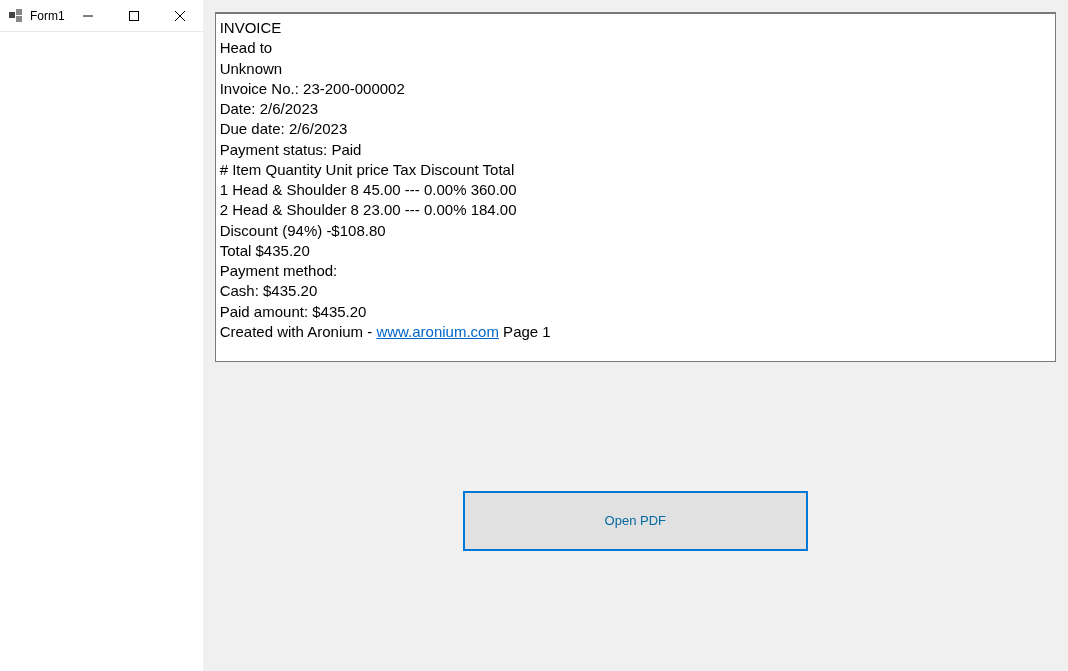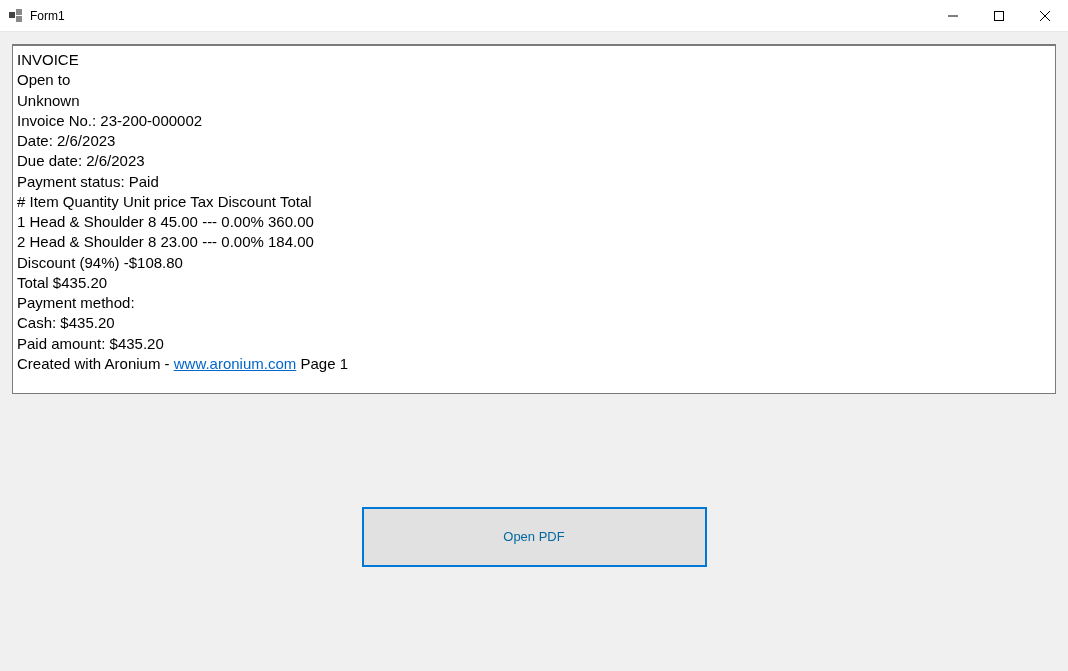--- a/index.html
+++ b/index.html
@@ -12,21 +12,21 @@
       background: #f0f0f0;
       width: 1068px;
       height: 671px;
       overflow: hidden;
     }
     .window {
       width: 100%;
       height: 100%;
       background: #ffffff;
       display: flex;
-      flex-direction: column;
+      flex-direction: row;
     }
     .titlebar {
       height: 32px;
       background: #ffffff;
       display: flex;
       align-items: center;
       padding-left: 8px;
       border-bottom: 1px solid #e8e8e8;
     }
     .titlebar-icon {
@@ -129,21 +129,21 @@
             <line x1="0" y1="0" x2="10" y2="10" stroke="#000" stroke-width="1"></line>
             <line x1="10" y1="0" x2="0" y2="10" stroke="#000" stroke-width="1"></line>
           </svg>
       </div>
     </div>
   </div>
 
   <div class="client-area">
     <div class="content-box">
       <div class="line">INVOICE</div>
-      <div class="line">Open to</div>
+      <div class="line">Head to</div>
       <div class="line">Unknown</div>
       <div class="line">Invoice No.: 23-200-000002</div>
       <div class="line">Date: 2/6/2023</div>
       <div class="line">Due date: 2/6/2023</div>
       <div class="line">Payment status: Paid</div>
       <div class="line"># Item Quantity Unit price Tax Discount Total</div>
       <div class="line">1 Head &amp; Shoulder 8 45.00 --- 0.00% 360.00</div>
       <div class="line">2 Head &amp; Shoulder 8 23.00 --- 0.00% 184.00</div>
       <div class="line">Discount (94%) -$108.80</div>
       <div class="line">Total $435.20</div>

